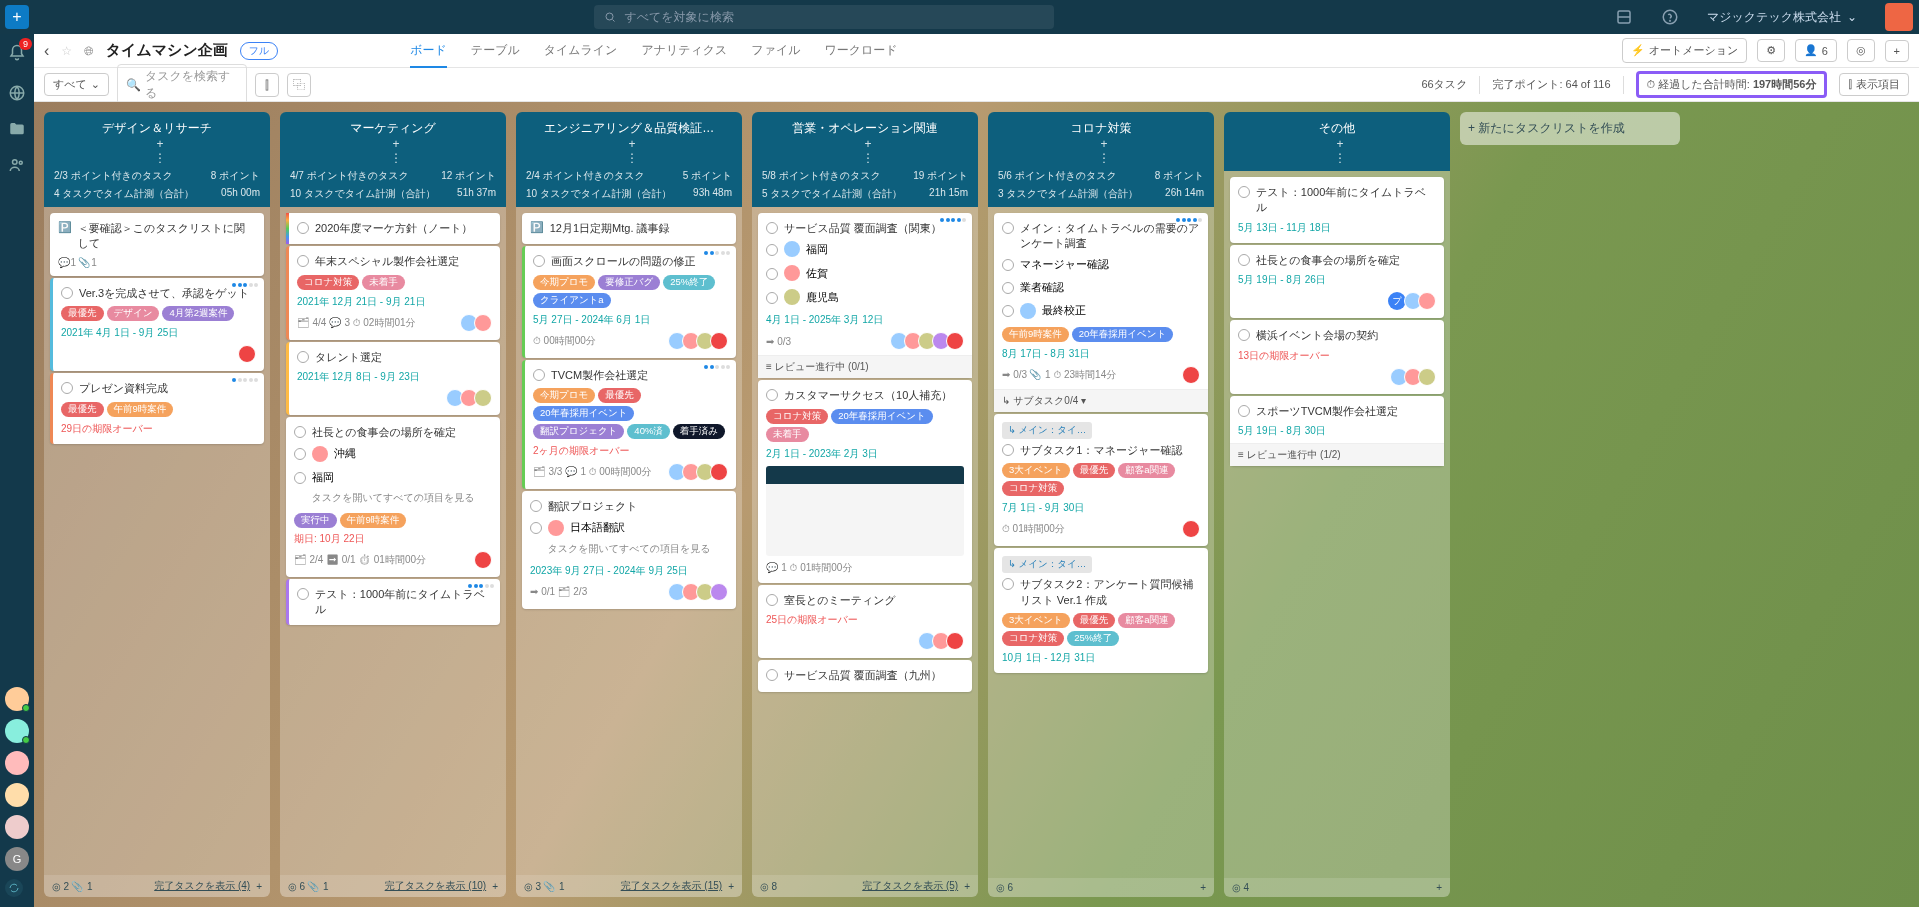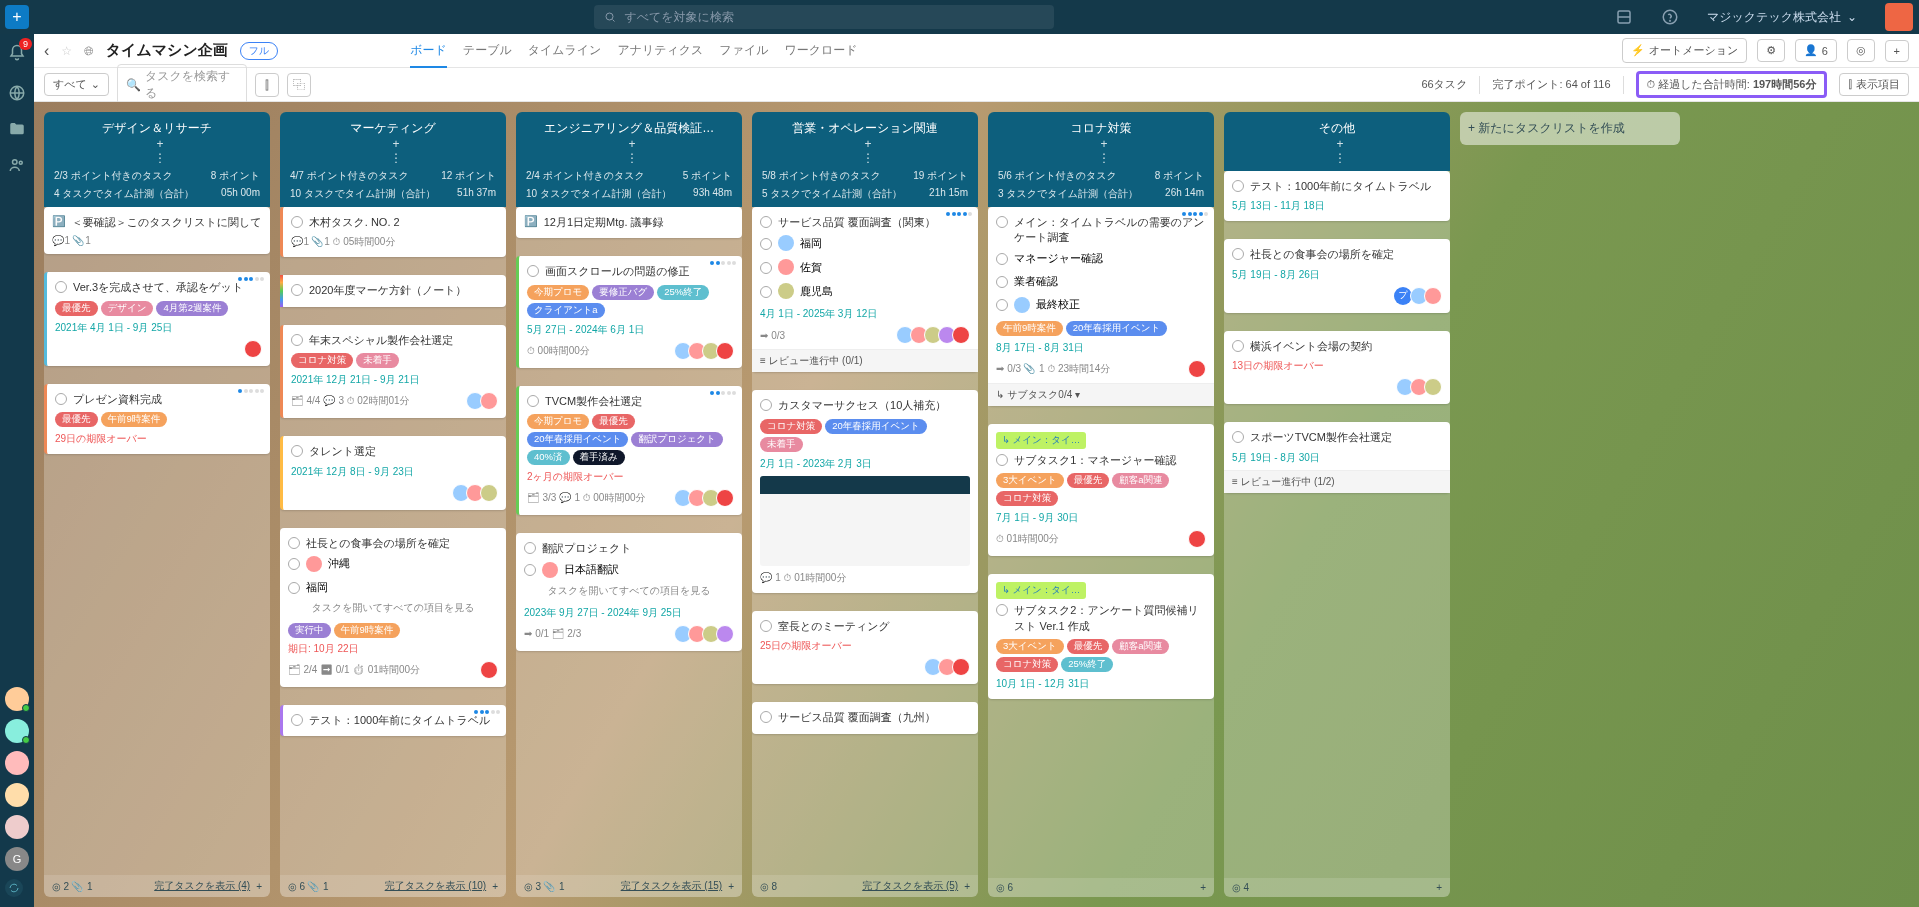--- a/index.html
+++ b/index.html
@@ -22,21 +22,21 @@
 .leftbar svg, .leftbar .ic { width: 18px; height: 18px; color: #8aa; }
 .user-avatars { margin-top: auto; display: flex; flex-direction: column; gap: 8px; padding-bottom: 10px; }
 .mini-avatar { width: 24px; height: 24px; border-radius: 50%; background: #fc9; position: relative; }
 .mini-avatar.g { background: #888; color: #fff; display: flex; align-items: center; justify-content: center; font-size: 11px; }
 .online-dot { position: absolute; width: 8px; height: 8px; border-radius: 50%; background: #4c4; bottom: -1px; right: -1px; border: 1px solid #13394b; }
 
 
 .header { position: fixed; left: 34px; right: 0; top: 34px; height: 34px; background: #fff; border-bottom: 1px solid #e5e5e5; display: flex; align-items: center; padding: 0 10px; gap: 12px; font-size: 12px; }
 .header h1 { font-size: 15px; font-weight: 600; color: #222; }
 .pill { border: 1px solid #3b82f6; color: #3b82f6; border-radius: 10px; padding: 1px 8px; font-size: 10px; }
-.tabs { display: flex; gap: 16px; margin-left: 120px; align-items: flex-end; }
+.tabs { display: flex; gap: 24px; margin-left: 120px; align-items: flex-end; }
 .tab { color: #777; padding: 8px 0; position: relative; }
 .tab.active { color: #1e88e5; }
 .tab.active::after { content:''; position:absolute; bottom:-1px; left:0; right:0; height:2px; background:#1e88e5; }
 .header-right { margin-left: auto; display: flex; align-items: center; gap: 10px; }
 .btn-outline { border: 1px solid #ccc; background: #fff; border-radius: 4px; padding: 4px 8px; display: flex; align-items: center; gap: 4px; color: #555; font-size: 11px; }
 
 
 .filterbar { position: fixed; left: 34px; right: 0; top: 68px; height: 34px; background: #fff; border-bottom: 1px solid #e5e5e5; display: flex; align-items: center; padding: 0 10px; gap: 8px; font-size: 12px; }
 .dropdown { border: 1px solid #ccc; border-radius: 4px; padding: 3px 8px; display: flex; align-items: center; gap: 4px; color: #555; font-size: 11px; }
 .task-search { border: 1px solid #ddd; border-radius: 4px; padding: 3px 8px; width: 130px; font-size: 12px; color: #999; display: flex; align-items: center; gap: 4px; }
@@ -48,21 +48,21 @@
 
 
 .board-bg { position: fixed; left: 34px; right: 0; top: 102px; bottom: 0; background: linear-gradient(120deg, #9b7d5e 0%, #b89a70 40%, #7a9850 65%, #6e8f4a 100%); overflow-x: auto; overflow-y: hidden; }
 .board { display: flex; gap: 10px; padding: 10px; height: 100%; }
 .list { width: 226px; flex-shrink: 0; display: flex; flex-direction: column; max-height: 100%; }
 .list-header { background: #0d5f7d; color: #fff; border-radius: 6px 6px 0 0; padding: 8px 10px 6px; font-size: 12px; }
 .list-header-top { display: flex; align-items: center; flex-direction: column; }
 .list-title { font-weight: 500; flex: 1; white-space: nowrap; overflow: hidden; text-overflow: ellipsis; }
 .list-header .add-ic, .list-header .menu-ic { opacity: .8; margin-left: 6px; cursor: pointer; }
 .list-sub { font-size: 10px; opacity: .85; display: flex; justify-content: space-between; margin-top: 4px; }
-.list-body { background: rgba(255,255,255,.25); flex: 1; overflow-y: auto; display: flex; flex-direction: column; gap: 18px; }
+.list-body { background: rgba(255,255,255,.25); flex: 1; overflow-y: auto; padding: 6px; display: flex; flex-direction: column; gap: 2px; }
 .list-footer { background: rgba(255,255,255,.35); border-radius: 0 0 6px 6px; padding: 4px 8px; font-size: 10px; color: #334e56; display: flex; align-items: center; gap: 6px; }
 .list-footer .spacer { flex: 1; }
 .list-footer .link { text-decoration: underline; cursor: pointer; }
 .newlist { width: 220px; flex-shrink: 0; }
 .newlist-btn { background: rgba(255,255,255,.5); border: none; width: 100%; border-radius: 6px; padding: 8px; font-size: 12px; text-align: left; color: #334e56; }
 
 .card { background: #fff; border-radius: 4px; padding: 8px; font-size: 11px; box-shadow: 0 1px 2px rgba(0,0,0,.15); position: relative; }
 .card.colorbar-red { border-left: 3px solid #e85; }
 .card.colorbar-green { border-left: 3px solid #6c5; }
 .card.colorbar-blue { border-left: 3px solid #5bd; }
@@ -84,21 +84,21 @@
 .card-avatars .av { width: 18px; height: 18px; border-radius: 50%; background: #fc9; margin-left: -4px; border: 1.5px solid #fff; }
 .av.a2 { background: #9cf; } .av.a3 { background: #f99; } .av.a4 { background: #cc8; } .av.a5 { background: #b8e; }
 .av.red { background: #e44; }
 .dots { display: flex; gap: 1.5px; position: absolute; top: 5px; right: 6px; }
 .dot { width: 4px; height: 4px; border-radius: 50%; background: #ddd; }
 .dot.on { background: #1e88e5; }
 .subtask-row { display: flex; align-items: center; gap: 6px; padding: 3px 0; margin-top: 2px; }
 .subtask-row .av { width: 16px; height: 16px; border-radius: 50%; }
 .sub-expand { color: #888; font-size: 10px; text-align: center; padding: 3px; }
 .review { background: #f5f5f5; margin: 5px -8px -8px; padding: 4px 8px; border-top: 1px solid #eee; font-size: 10px; color: #555; display: flex; align-items: center; gap: 4px; }
-.breadcrumb-tag { background: #bef264; color: #2980b9; font-size: 9.5px; padding: 2px 6px; border-radius: 3px; margin-bottom: 4px; display: inline-block; }
+.breadcrumb-tag { background: #e5e5e5; color: #2980b9; font-size: 9.5px; padding: 2px 6px; border-radius: 3px; margin-bottom: 4px; display: inline-block; }
 .img-thumb { width: 100%; height: 90px; background: linear-gradient(#14394a 0 20%, #f5f5f5 20%); border-radius: 3px; margin-top: 5px; }
 .back-btn { color: #555; font-size: 16px; }
 </style>
 </head>
 <body>
 
 <div class="topbar">
   <div class="topbar-left">
       <div class="plus-btn">+</div>
     </div>
@@ -302,32 +302,20 @@
         <div class="list-sub">
             <span>4/7 ポイント付きのタスク</span>
             <span>12 ポイント</span>
           </div>
         <div class="list-sub">
             <span>10 タスクでタイム計測（合計）</span>
             <span>51h 37m</span>
           </div>
       </div>
       <div class="list-body">
-    <div class="card colorbar-red">
-
-      <div class="card-title-row">
-              <span class="chk"></span>
-              <span class="card-title">木村タスク. NO. 2</span>
-            </div>
-
-      <div class="card-meta">
-              <span>💬1  📎1  ⏱ 05時間00分</span>
-            </div>
-
-    </div>
     <div class="card colorbar-rainbow">
 
       <div class="card-title-row">
               <span class="chk"></span>
               <span class="card-title">2020年度マーケ方針（ノート）</span>
             </div>
 
     </div>
     <div class="card colorbar-red">
 

